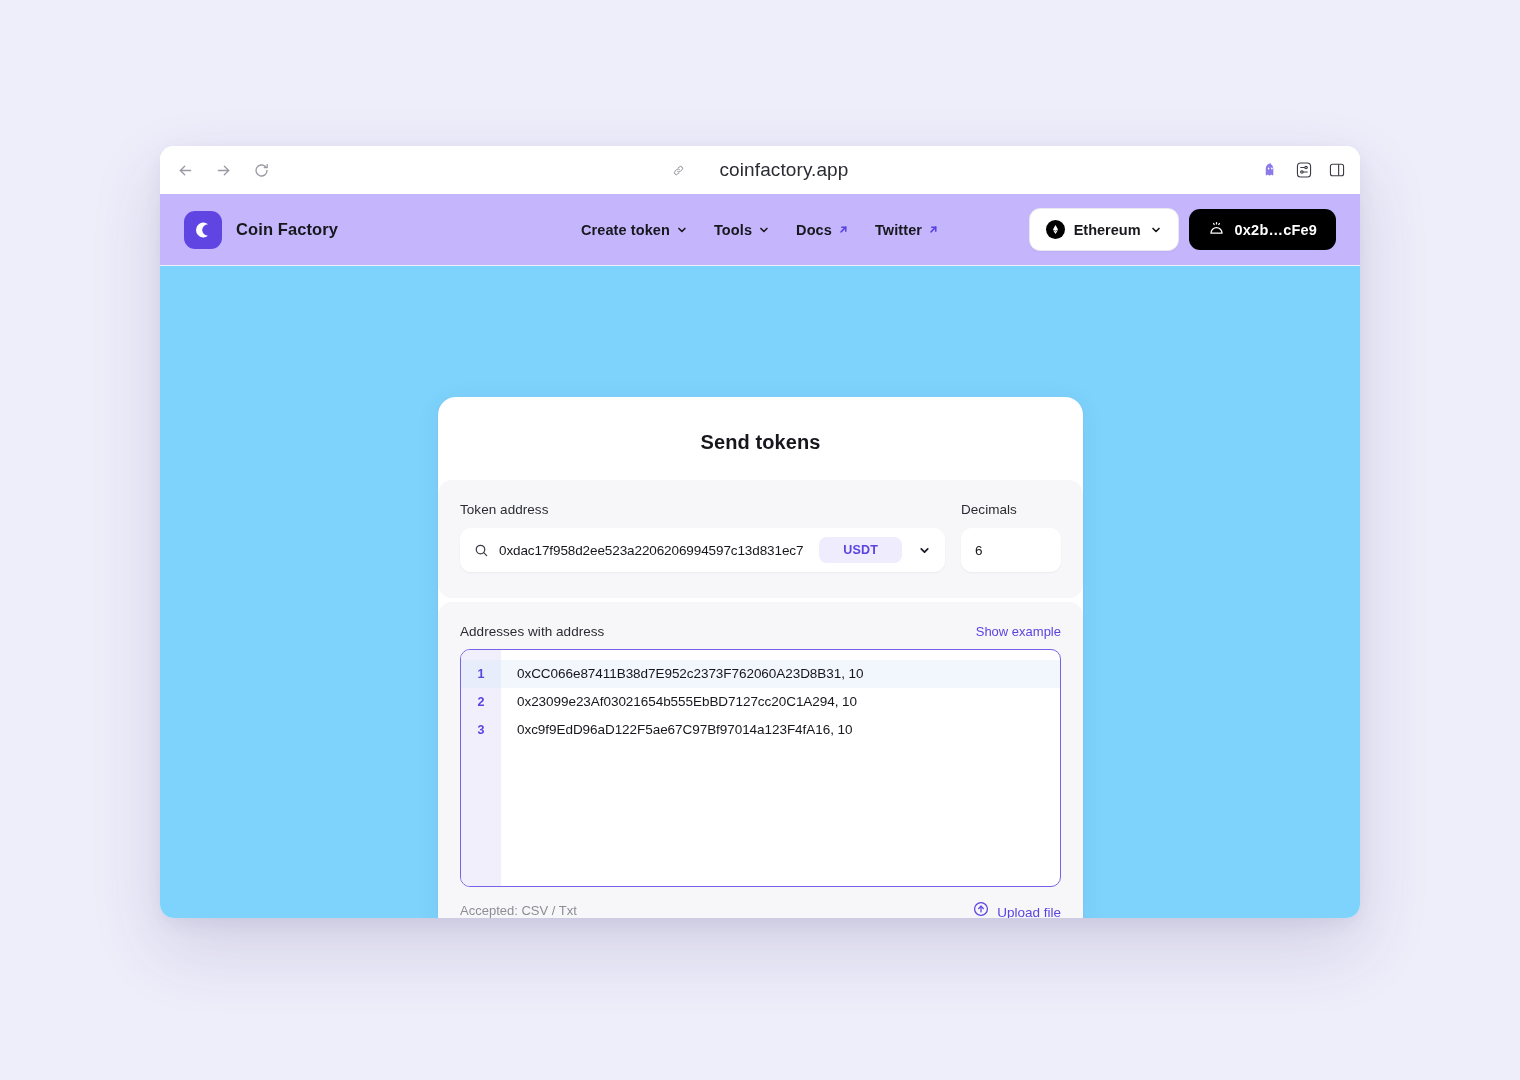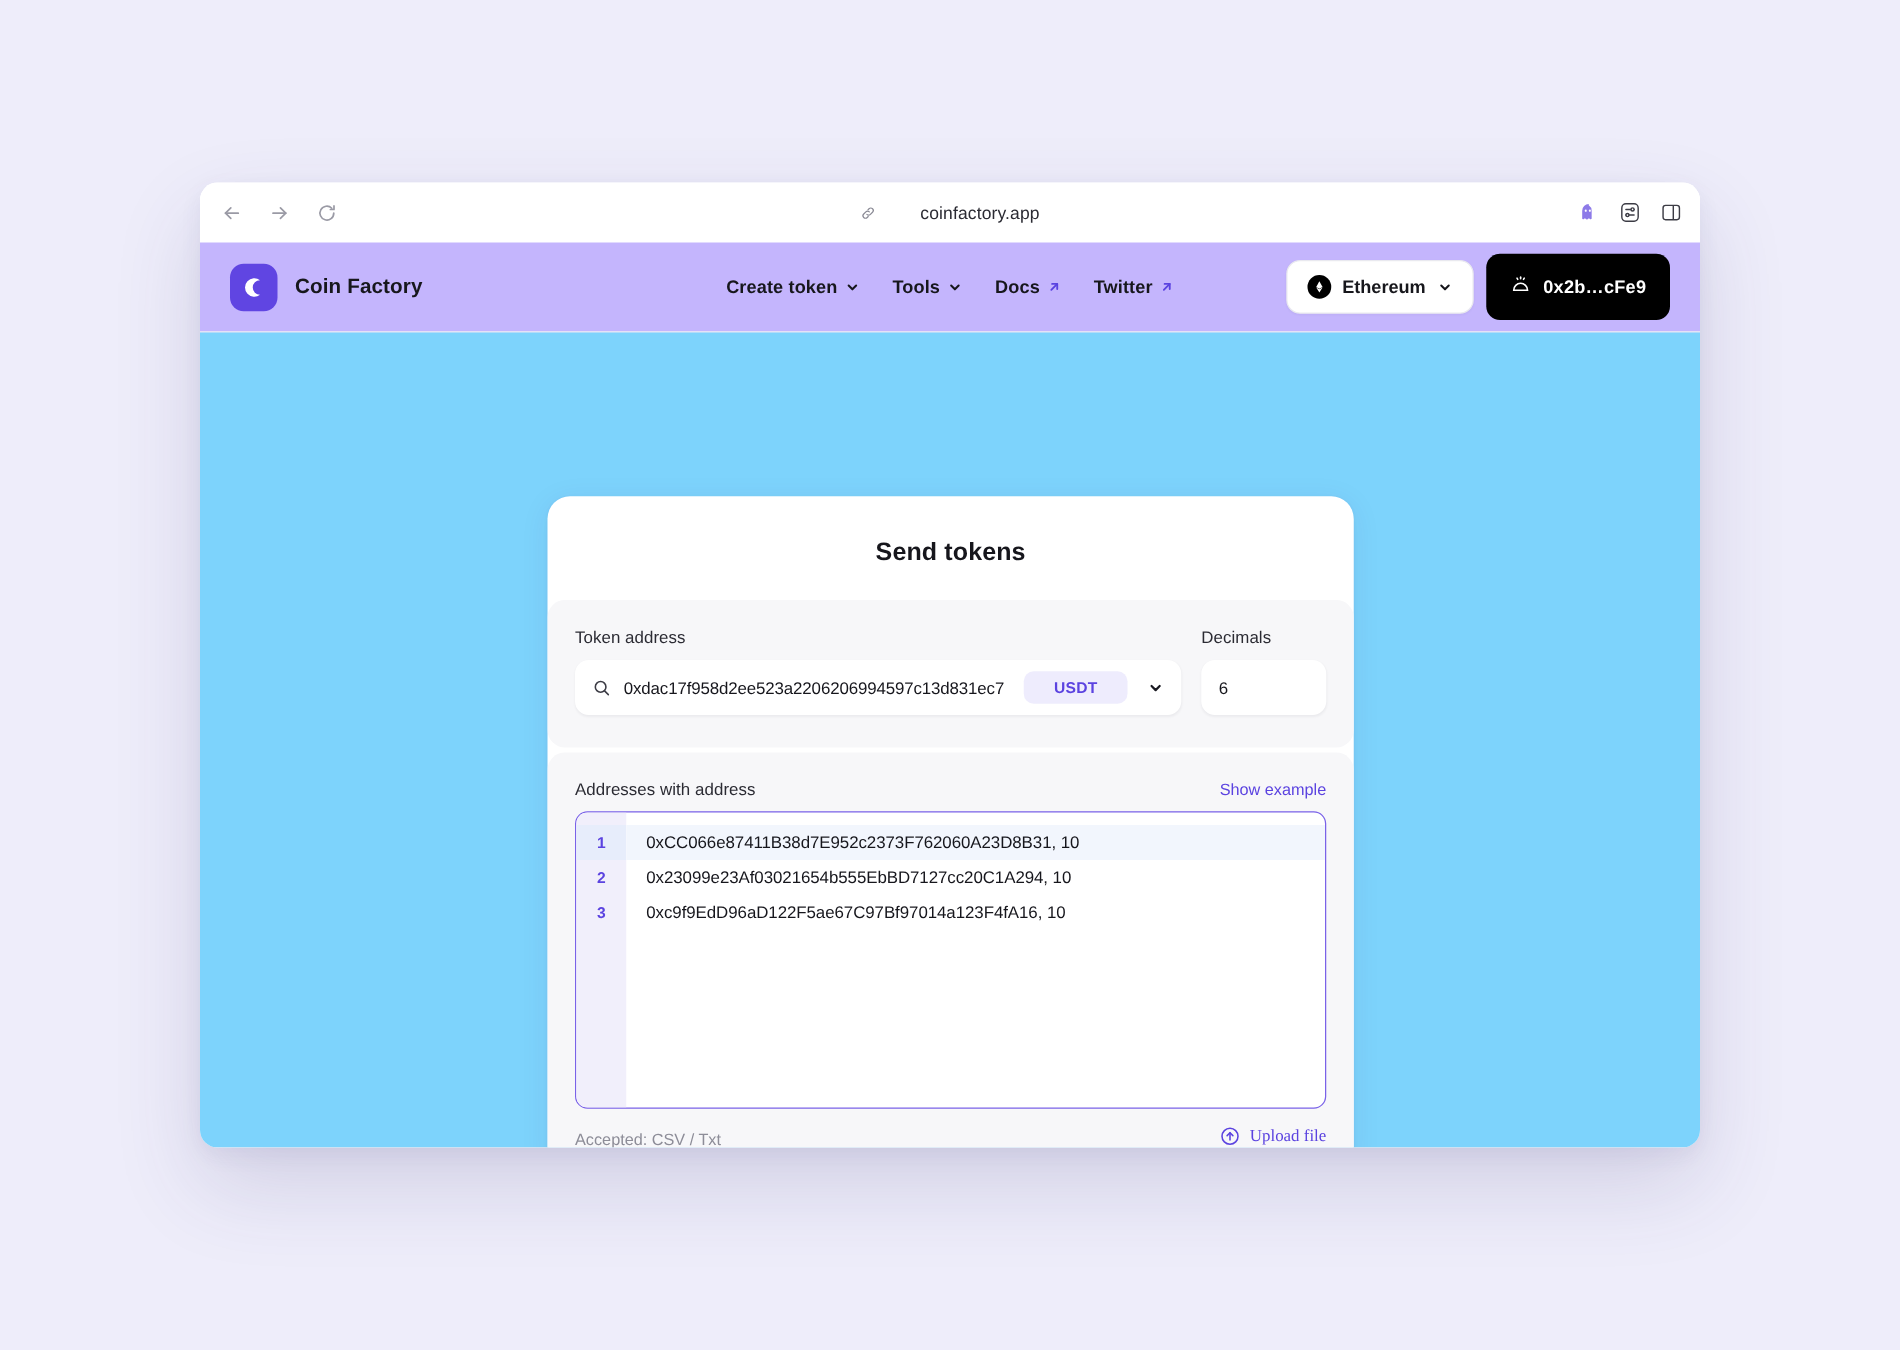--- a/index.html
+++ b/index.html
@@ -51,21 +51,21 @@
     position: absolute;
     left: 0; right: 0;
     display: flex;
     align-items: center;
     justify-content: center;
     gap: 7px;
     pointer-events: none;
   }
   .urlbar .link-icon { color: #8a8a95; display: flex; pointer-events: auto; cursor: default;}
   .url-text {
-    font-size: 14px;
+    font-size: 19px;
     color: #2b2b33;
     letter-spacing: .1px;
     pointer-events: auto;
     margin-left: 28px;
   }
 
   .chrome-right {
     margin-left: auto;
     display: flex;
     align-items: center;
@@ -147,21 +147,21 @@
     width: 19px; height: 19px;
     border-radius: 50%;
     background: #000;
     display: flex; align-items: center; justify-content: center;
     flex: none;
   }
   .wallet-btn {
     display: flex;
     align-items: center;
     gap: 10px;
-    height: 53px;
+    height: 41px;
     padding: 0 19px;
     border-radius: 11px;
     background: #000;
     color: #fff;
     font-size: 14.5px;
     font-weight: 700;
     cursor: pointer;
     letter-spacing: .2px;
   }
 
@@ -325,26 +325,25 @@
 
   .accepted-row {
     display: flex;
     align-items: center;
     justify-content: space-between;
     margin-top: 14px;
   }
   .accepted-text { font-size: 13px; color: #8d8d98; }
   .upload-link {
     display: flex;
-    align-items: flex-start;
+    align-items: flex-end;
     gap: 8px;
     color: #5b43e0;
     font-size: 13.5px;
     cursor: pointer;
-    font-family: Liberation Serif, serif;
   }
 </style>
 </head>
 <body>
 
 <div class="browser-window">
 
   <div class="chrome">
     <div class="nav-btns">
       <div class="nav-btn">

